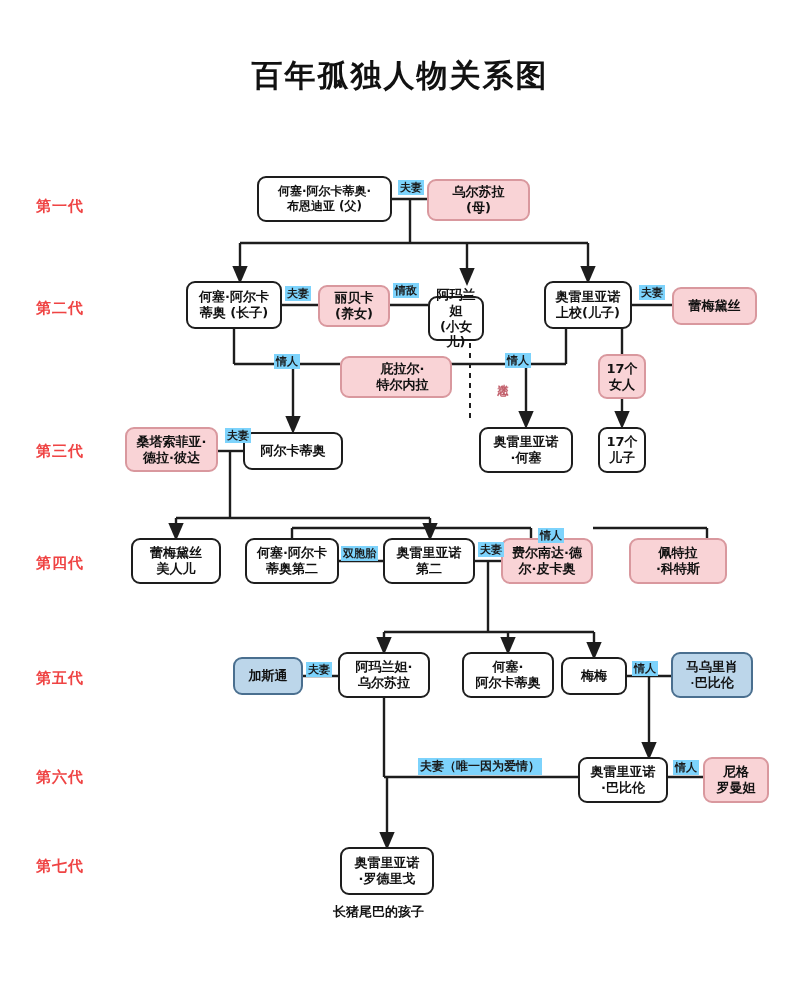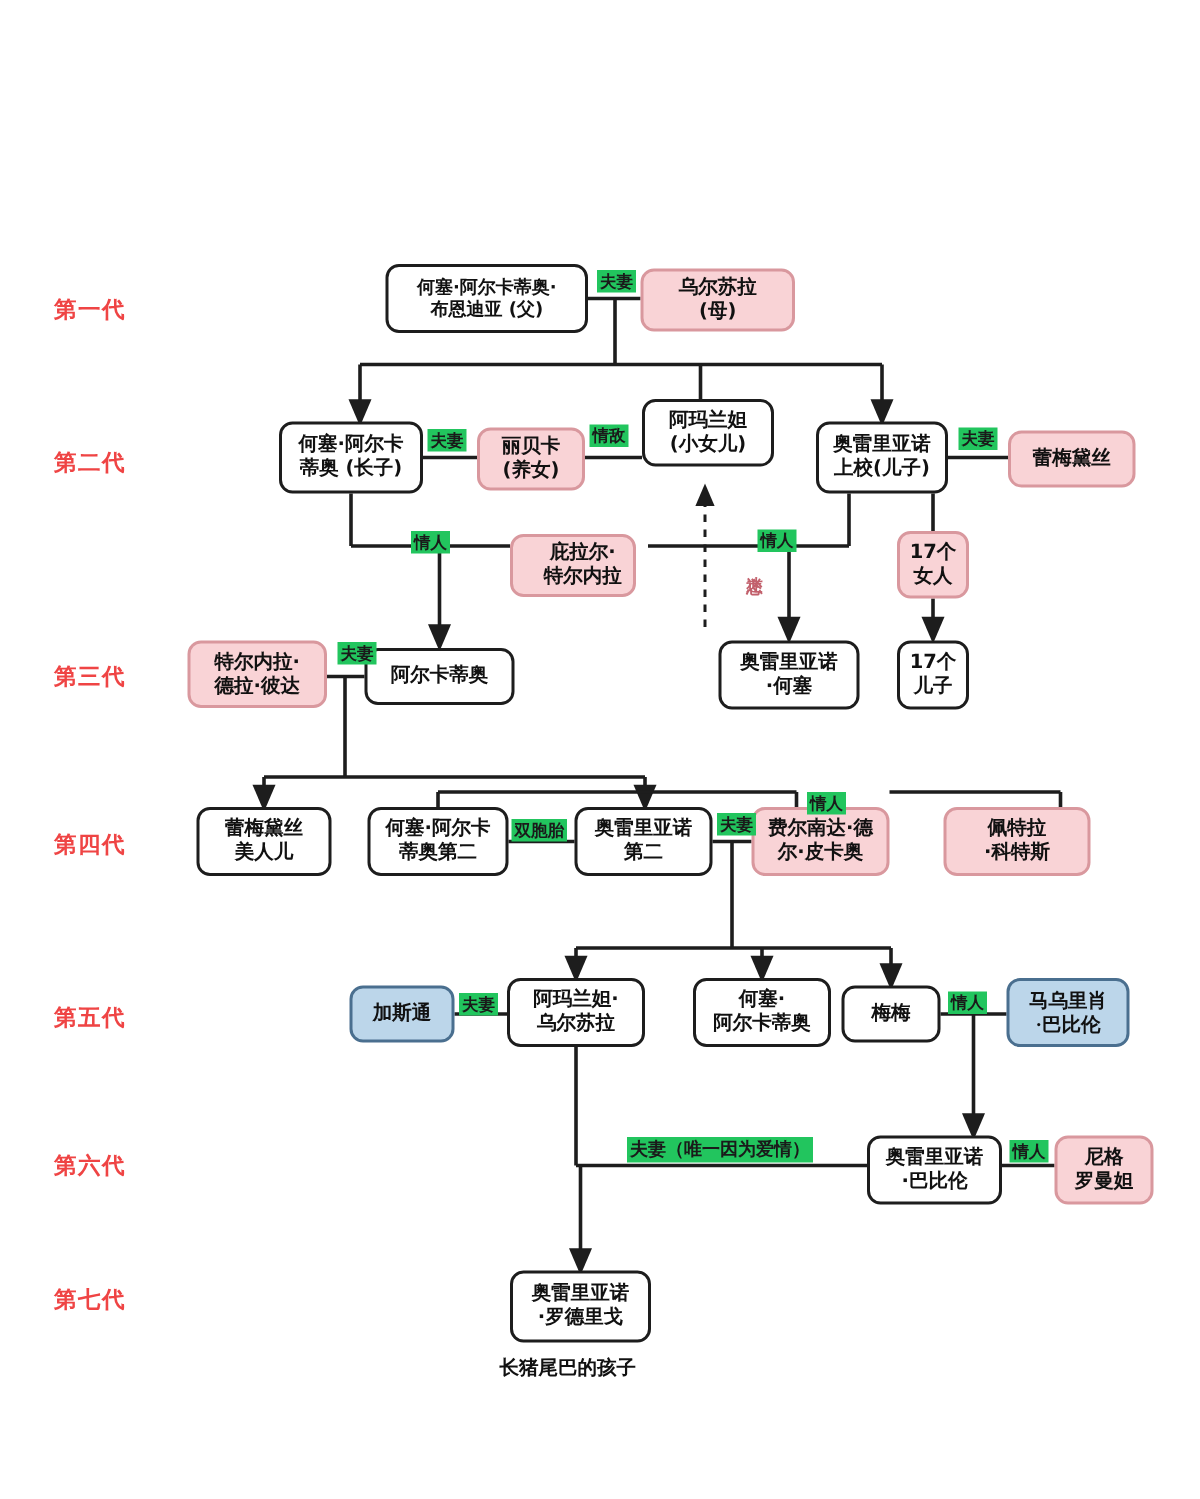--- a/index.html
+++ b/index.html
@@ -62,21 +62,21 @@
     background:#bcd6ea;
     border-color:#4a6f8f;
   }
   .node.small{font-size:12px;}
   
   .elabel{
     position:absolute;
     font-size:11px;
     font-weight:bold;
     color:#1a1a1a;
-    background:#22c55e;
+    background:#7dd3fc;
     padding:0 2px;
     white-space:nowrap;
     z-index:7;
     font-family:"DejaVu Serif","Liberation Serif",serif;
   }
   .elabel.wide{font-size:12px;}
   .elabel.crush{
     color:#c2606c;
     writing-mode:vertical-rl;
     font-size:11px;
@@ -99,20 +99,21 @@
     width:800px;height:999px;
     z-index:2;
     pointer-events:none;
   }
 </style>
 </head>
 <body>
 
 <div id="page">
 
+  <div id="title">百年孤独人物关系图</div>
 
   <svg id="wires" viewBox="0 0 800 999">
     <defs>
       <marker id="arr" markerWidth="9" markerHeight="9" refX="4.2" refY="4" orient="auto">
         <path d="M0.5,0.8 L8,4 L0.5,7.2 z" fill="#1d1d1d"></path>
       </marker>
       <marker id="arrup" markerWidth="9" markerHeight="9" refX="4.2" refY="4" orient="auto">
         <path d="M0.5,0.8 L8,4 L0.5,7.2 z" fill="#1d1d1d"></path>
       </marker>
     </defs>
@@ -199,41 +200,41 @@
 (母)</span>
       </div>
       <div class="node" style="left: 186px; top: 281px; width: 96px; height: 48px;">
         <span style="white-space: pre-line;">何塞·阿尔卡
 蒂奥 (长子)</span>
       </div>
       <div class="node pink" style="left: 318px; top: 285px; width: 72px; height: 42px;">
         <span style="white-space: pre-line;">丽贝卡
 (养女)</span>
       </div>
-      <div class="node" style="left: 428px; top: 266px; width: 88px; height: 45px;">
+      <div class="node" style="left: 428px; top: 296px; width: 56px; height: 45px;">
         <span style="white-space: pre-line;">阿玛兰妲
 (小女儿)</span>
       </div>
       <div class="node" style="left: 544px; top: 281px; width: 88px; height: 48px;">
         <span style="white-space: pre-line;">奥雷里亚诺
 上校(儿子)</span>
       </div>
       <div class="node pink" style="left: 672px; top: 287px; width: 85px; height: 38px;">
         <span style="white-space: pre-line;">蕾梅黛丝</span>
       </div>
-      <div class="node pink" style="left: 340px; top: 356px; width: 84px; height: 42px; padding-left: 16px;">
+      <div class="node pink" style="left: 340px; top: 356px; width: 112px; height: 42px; padding-left: 16px;">
         <span style="white-space: pre-line;">庇拉尔·
 特尔内拉</span>
       </div>
       <div class="node pink" style="left: 598px; top: 354px; width: 48px; height: 45px;">
         <span style="white-space: pre-line;">17个
 女人</span>
       </div>
       <div class="node pink" style="left: 125px; top: 427px; width: 93px; height: 45px;">
-        <span style="white-space: pre-line;">特尔内拉·
+        <span style="white-space: pre-line;">桑塔索菲亚·
 德拉·彼达</span>
       </div>
       <div class="node" style="left: 243px; top: 432px; width: 100px; height: 38px;">
         <span style="white-space: pre-line;">阿尔卡蒂奥</span>
       </div>
       <div class="node" style="left: 479px; top: 427px; width: 94px; height: 46px;">
         <span style="white-space: pre-line;">奥雷里亚诺
 ·何塞</span>
       </div>
       <div class="node" style="left: 598px; top: 427px; width: 48px; height: 46px;">

